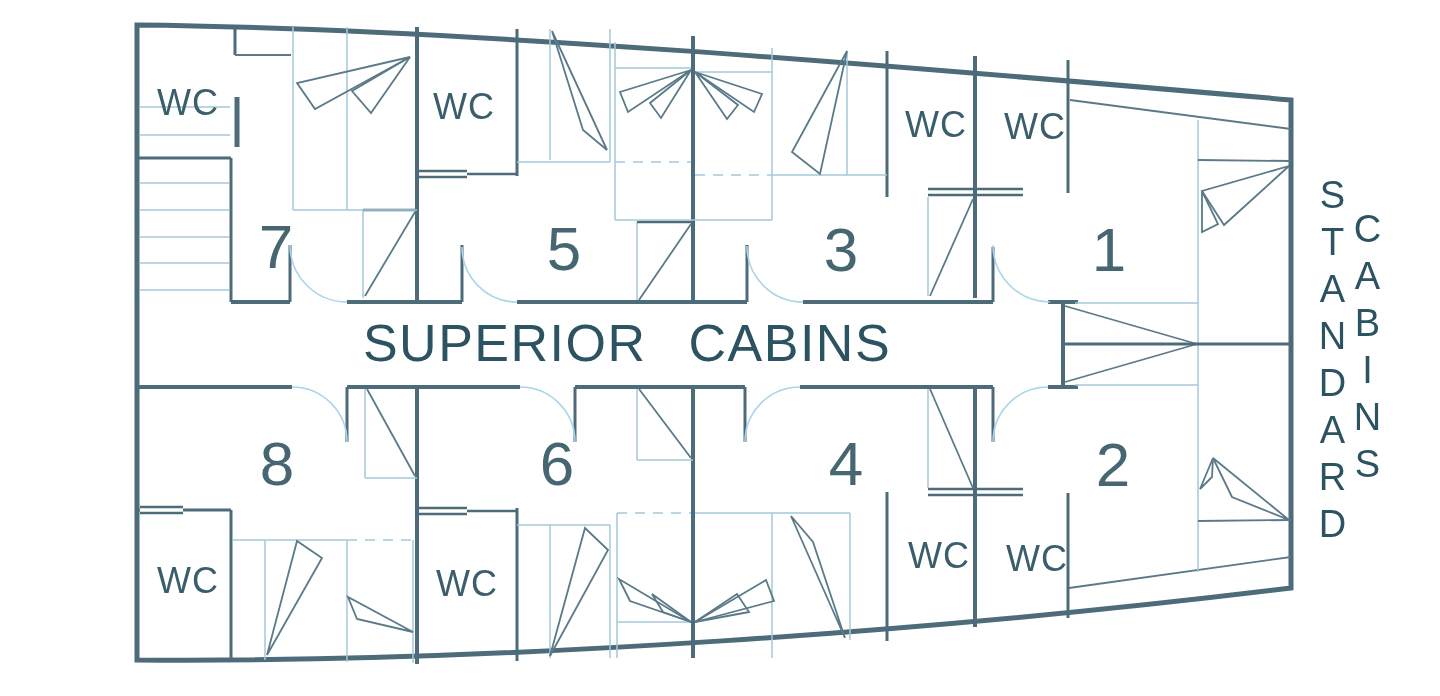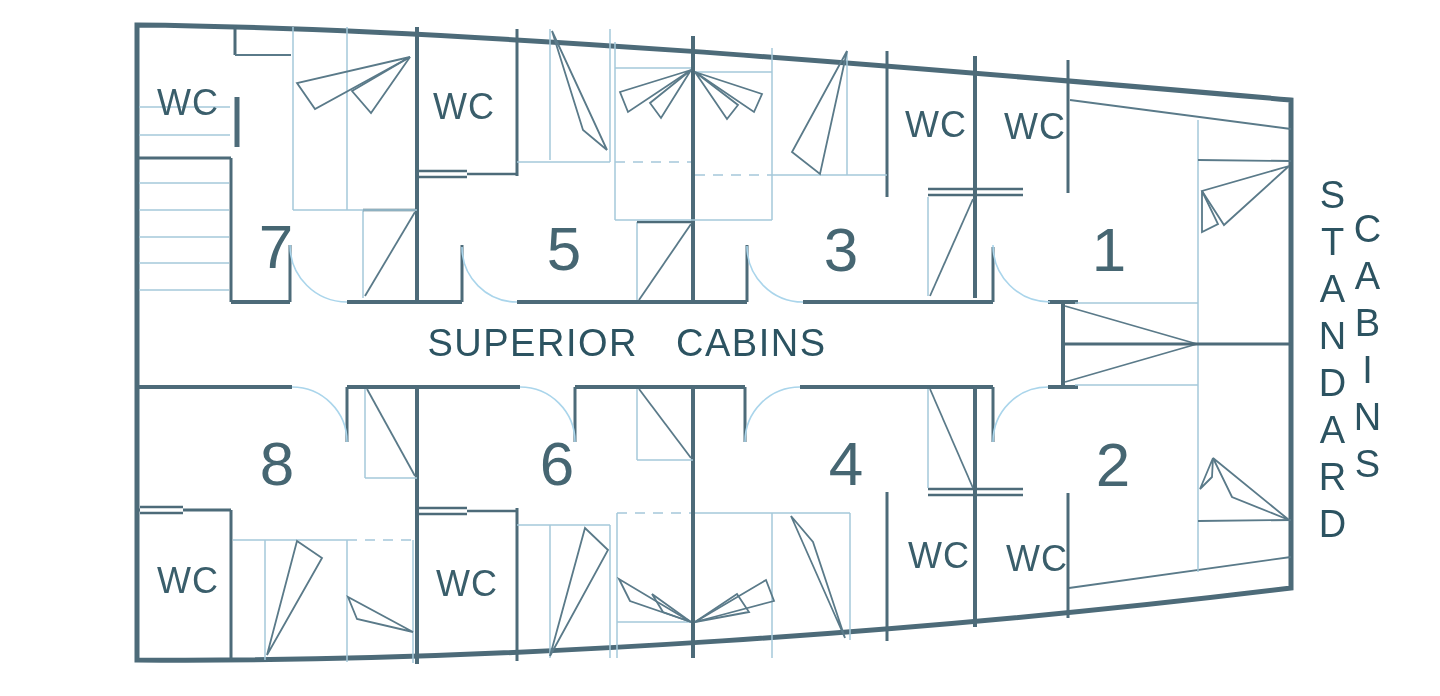--- a/index.html
+++ b/index.html
@@ -21,21 +21,21 @@
   .w5{stroke:var(--wall);stroke-width:5;fill:none;}
   .w4{stroke:var(--wall);stroke-width:4;fill:none;}
   .w3{stroke:var(--wall);stroke-width:3;fill:none;}
   .w2{stroke:var(--wall);stroke-width:2.5;fill:none;}
   .med{stroke:var(--line-medium);stroke-width:1.8;fill:none;}
   .lt{stroke:var(--line-light);stroke-width:1.5;fill:none;}
   .dash{stroke:var(--line-light);stroke-width:1.5;fill:none;stroke-dasharray:10 8;}
   .arc{stroke:var(--door-arc);stroke-width:1.6;fill:none;}
   
   .lbl{position:absolute;transform:translate(-50%,-50%);white-space:nowrap;user-select:none;}
-  .corridor-lbl{font-size:38px;letter-spacing:1.5px;word-spacing:26px;color:var(--label-text);}
+  .corridor-lbl{font-size:52px;letter-spacing:1.5px;word-spacing:26px;color:var(--label-text);}
   .wc-lbl{font-size:36px;letter-spacing:1px;color:var(--wc-text);}
   .num-lbl{font-size:62px;color:var(--number-text);}
   .vword{
     position:absolute;transform:translateX(-50%);
     writing-mode:vertical-rl;text-orientation:upright;
     font-size:38px;letter-spacing:5px;color:var(--label-text);white-space:nowrap;user-select:none;
   }
 </style>
 </head>
 <body>

